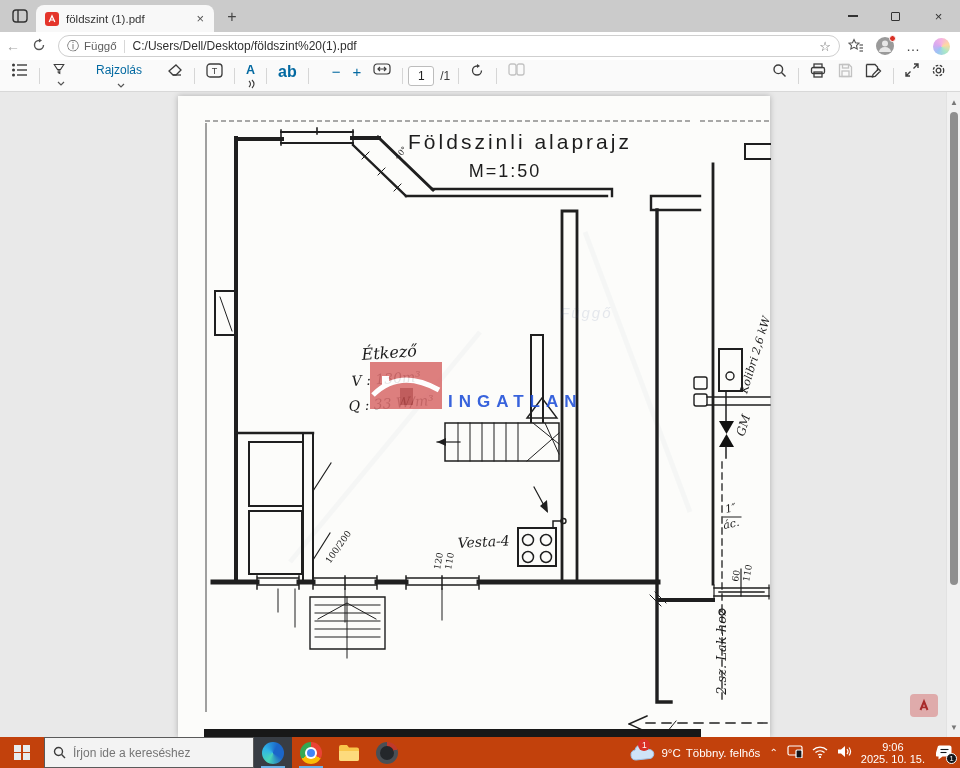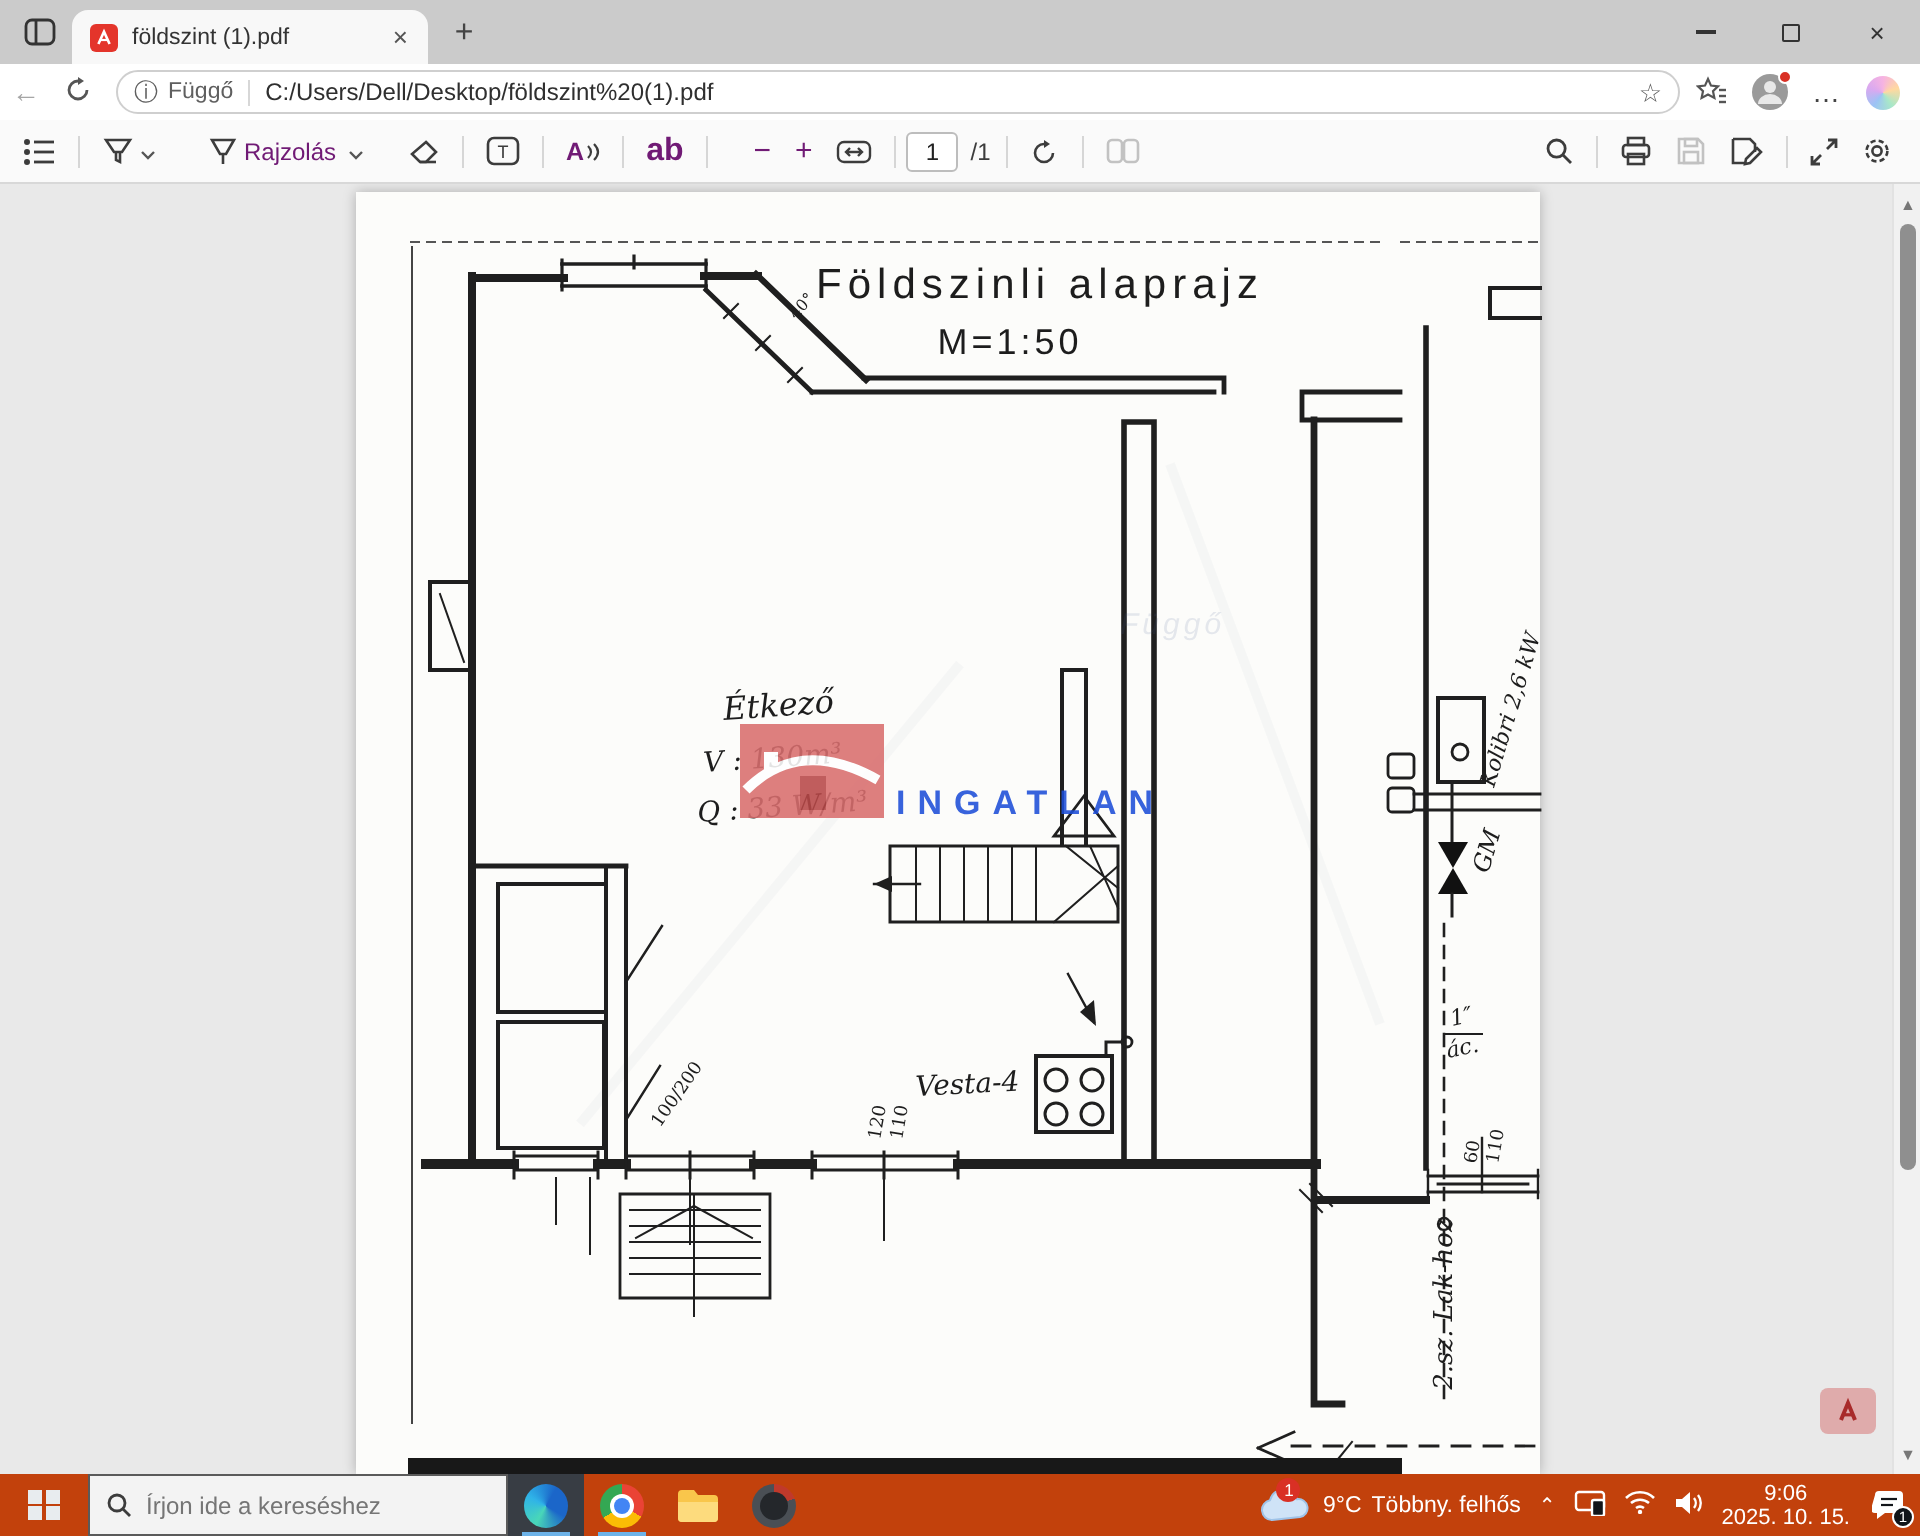--- a/index.html
+++ b/index.html
@@ -31,21 +31,21 @@
   .urlpill .star { color:#5f5f5f; font-size:13px; }
   .addr-right { display:flex; align-items:center; margin-left:8px; gap:12px; }
   .hubicon { position:relative; width:16px; height:16px; }
   .avatar { position:relative; width:18px; height:18px; border-radius:50%; background:#9a9a9a; overflow:visible; }
   .avatar .dot { position:absolute; right:-2px; top:-2px; width:7px; height:7px; border-radius:50%; background:#d93025; border:1px solid #fff; }
   .ellipsis { color:#444; font-size:14px; letter-spacing:1px; }
   .copilot { width:17px; height:17px; border-radius:50%; background:conic-gradient(#f6b3e2,#ffd9a0,#a9e8c8,#9cc3f5,#d9a9f0,#f6b3e2); margin-right:8px; }
 
   
   .pdfbar { position:absolute; left:0; top:60px; width:960px; height:32px; background:#fafafa; border-bottom:1px solid #d8d8d8; display:flex; align-items:center; font-size:12px; color:#3c3c3c; }
-  .tbtn { display:flex; align-items:center; justify-content:space-between; height:26px; padding:0 6px; border-radius:4px; color:#701a75; }
+  .tbtn { display:flex; align-items:center; justify-content:space-between; height:26px; padding:0 6px; border-radius:4px; color:#0369a1;flex-direction:column; }
   .tbtn.disabled svg { stroke:#c2c2c2 !important; }
   .tsep { width:1px; height:16px; background:#d6d6d6; margin:0 5px; }
   .tlabel { margin:0 3px; white-space:nowrap; }
   .pagebox { width:26px; height:20px; border:1px solid #bdbdbd; border-radius:3px; background:#fff; text-align:center; font-size:12px; color:#222; }
   .chev { margin-left:3px; }
   .pdfbar .grow { flex:1; }
   .aloud { font-size:12.5px; font-weight:bold; position:relative; }
   .translate-g { font-size:16px; font-weight:bold; }
 
   

